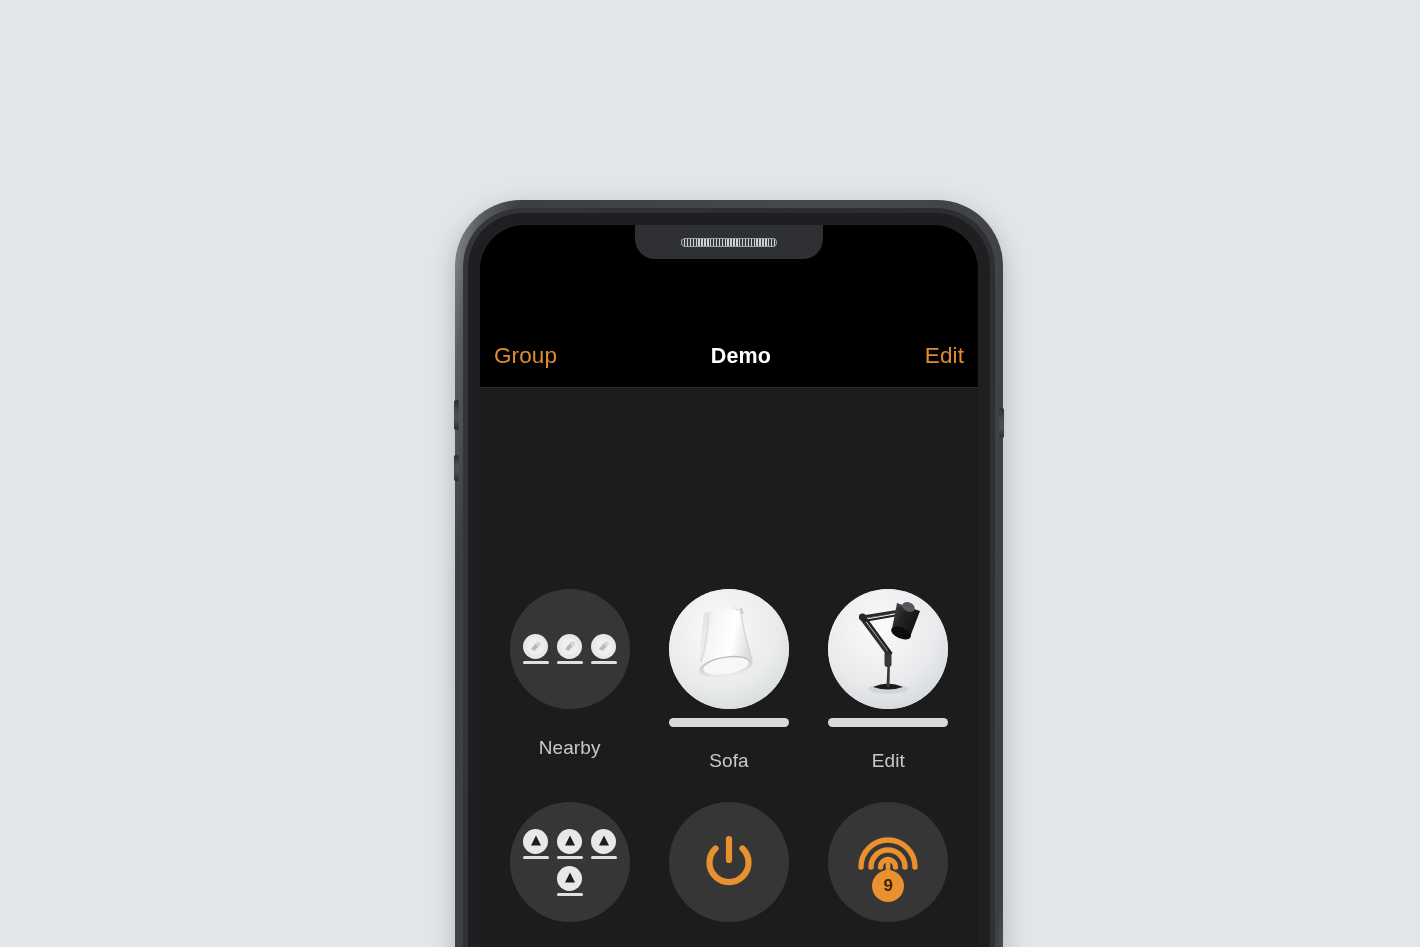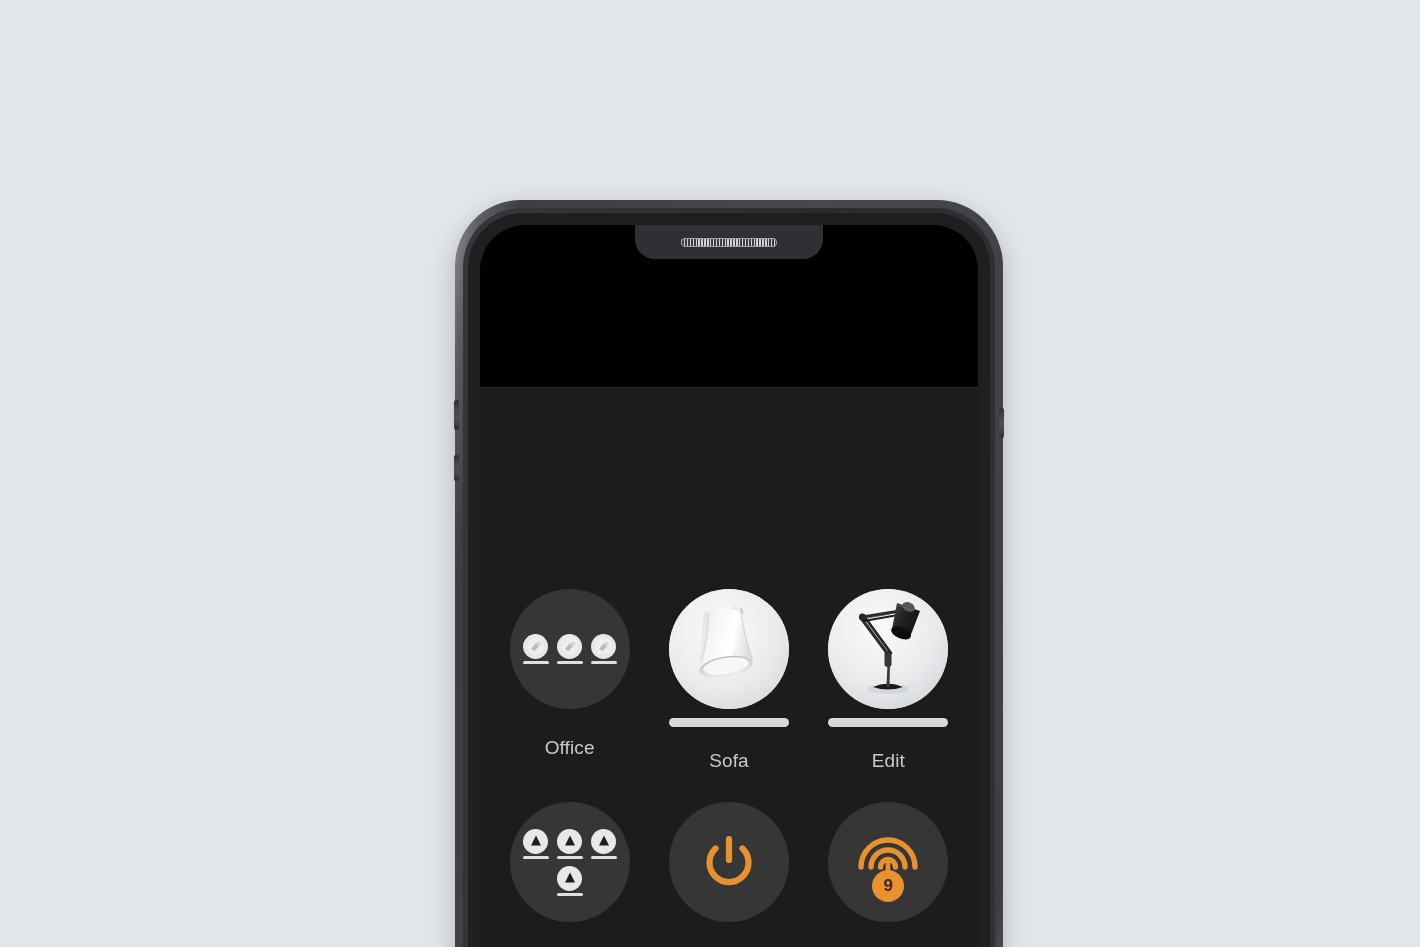--- a/index.html
+++ b/index.html
@@ -262,20 +262,27 @@
     <div class="side-btn" id="btn-left-top"></div>
     <div class="side-btn" id="btn-left-a"></div>
     <div class="side-btn" id="btn-right"></div>
 
     <div id="screen">
 
       <div id="notch">
         <div id="speaker"></div>
       </div>
 
+      <div id="navbar">
+        <div id="nav-row">
+          <button class="nav-btn" id="nav-left">Group</button>
+          <div id="nav-title">Demo</div>
+          <button class="nav-btn" id="nav-right">Edit</button>
+        </div>
+      </div>
       <div id="nav-divider"></div>
 
       <div id="content">
 
         <div class="grid-row">
 
           <div class="cell">
             <div class="tile">
               <div class="mini-wrap">
                 <div class="mini-row">
@@ -306,21 +313,21 @@
                         <path d="M4 11 L9.5 4.5 L13 7 L7.5 13 Z" fill="#b9b9b9"></path>
                         <circle cx="11.5" cy="5.8" r="2.4" fill="#d6d6d6"></circle>
                       </svg>
                     </div>
                     <div class="mini-bar"></div>
                   </div>
                 </div>
               </div>
             </div>
             <div class="bright-bar hidden"></div>
-            <div class="cell-label nogap">Office</div>
+            <div class="cell-label nogap">Nearby</div>
           </div>
 
           <div class="cell">
             <div class="tile photo">
               <svg width="120" height="120" viewBox="0 0 120 120">
                 <defs>
                   <radialGradient id="sofaBg" cx="42%" cy="34%" r="78%">
                     <stop offset="0%" stop-color="#fbfbfb"></stop>
                     <stop offset="62%" stop-color="#e9ebec"></stop>
                     <stop offset="100%" stop-color="#d4d7d9"></stop>

